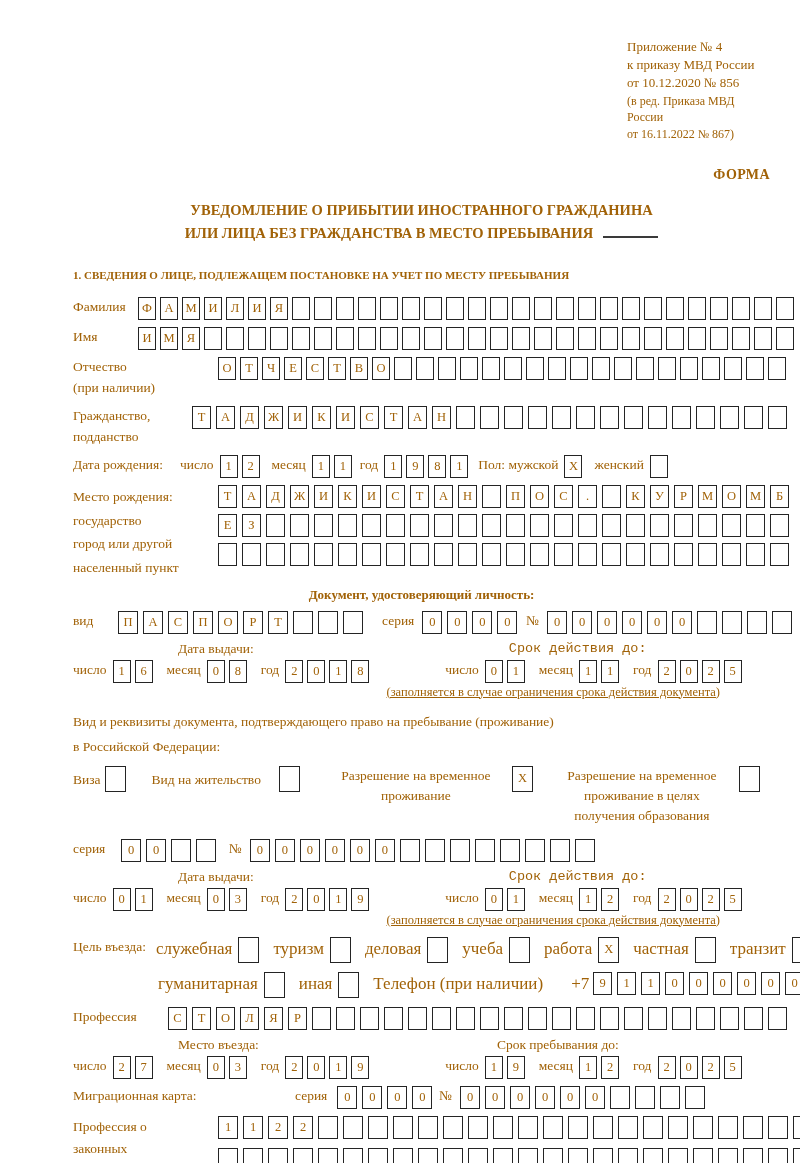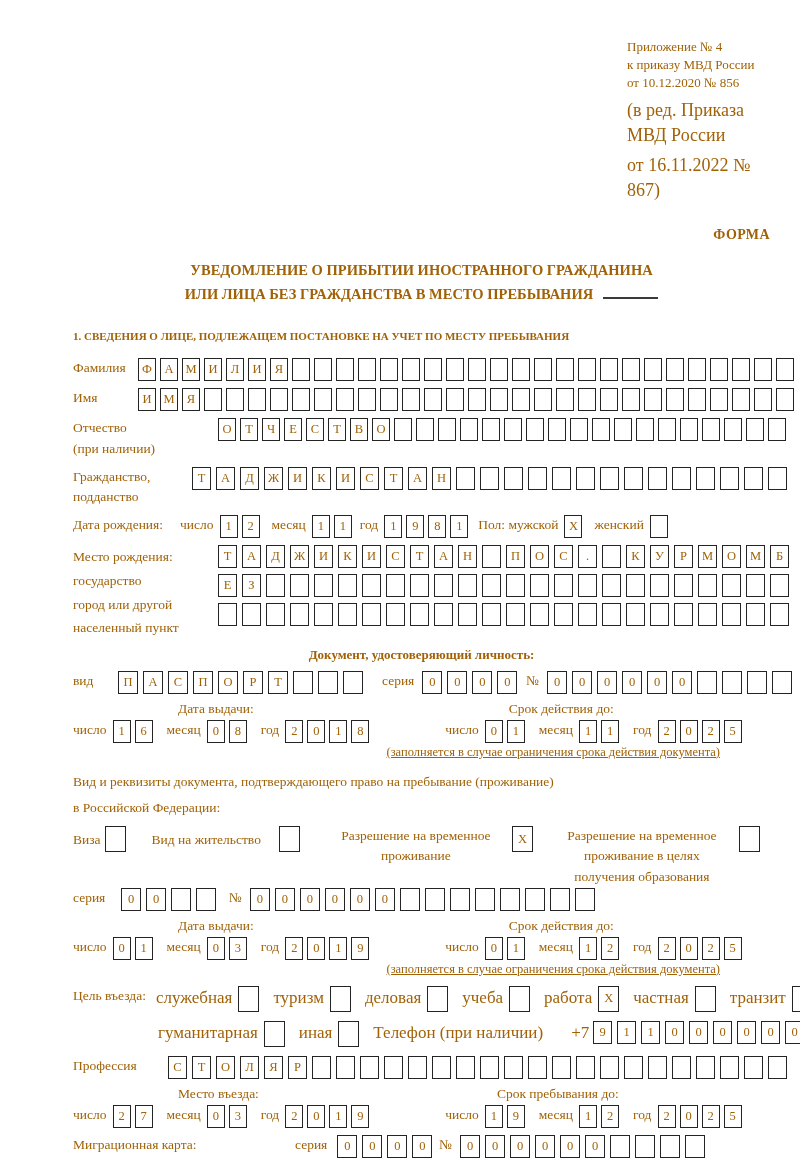--- a/index.html
+++ b/index.html
@@ -2,42 +2,42 @@
 <html><head>
 <meta charset="utf-8">
 <style>
   html,body{margin:0;padding:0;background:#e9e9e9;}
   .page{
     width:800px;height:1163px;background:#ffffff;color:#a16207;
     font-family:"Liberation Serif", "DejaVu Serif", serif;
     box-sizing:border-box;padding:38px 30px 0 73px;position:relative;overflow:hidden;
   }
   .ref{margin-left:554px;font-size:13px;line-height:1.4;}
-  .ref .sub{margin-top:5px;font-size:18px;}
+  .ref .sub{font-size:12px;}
   .forma{text-align:right;font-weight:bold;font-size:14px;margin-top:24px;letter-spacing:.4px;}
   .title{text-align:center;font-weight:bold;font-size:14.5px;margin-top:16px;line-height:1.6;}
   .uline{display:inline-block;width:55px;border-bottom:2px solid #3a3a3a;height:0.9em;margin-left:10px;}
   .sec{font-weight:bold;font-size:11px;margin-top:24px;margin-bottom:16px;}
   .row{display:flex;align-items:flex-start;margin-bottom:7px;}
   .lbl{font-size:13.5px;line-height:1.55;flex:none;}
   .w65{width:65px;} .w119{width:119px;} .w145{width:145px;} .w95{width:95px;} .w105{width:107px;} .w190{width:190px;}
   .cells{display:inline-flex;flex-wrap:nowrap;flex:none;}
   .cell{
     flex:none;width:18px;height:23px;box-sizing:border-box;border:1.6px solid #242424;
     margin-right:4px;display:inline-flex;align-items:center;justify-content:center;
     font-size:12.5px;background:#fff;
   }
   .wide .cell{width:19px;margin-right:5px;}
   .wider .cell{width:20px;margin-right:5px;}
   .chk .cell{width:21px;height:26px;}
   .dl{font-size:13.5px;margin:2px 6px 0 0;flex:none;}
   .dgroup{display:flex;align-items:flex-start;}
   .dgroup .cells{margin-right:10px;}
   .dates-head{display:flex;font-size:13.5px;margin-bottom:3px;}
-  .dh1{margin-left:105px;} .dh2{margin-left:255px;}
+  .dh1{margin-left:105px;} .dh2{margin-left:255px;font-family:Liberation Mono, monospace;}
   .dh1b{margin-left:105px;} .dh2b{margin-left:238px;}
   .note{font-size:12.5px;text-align:right;padding-right:50px;margin:1px 0 9px 0;text-decoration:underline;}
   .intro{font-size:13.5px;line-height:1.9;}
   .optwrap{font-size:13.5px;text-align:center;line-height:1.5;flex:none;}
   .stack{display:flex;flex-direction:column;}
   .stack .cells{margin-bottom:6px;} .mt6{margin-top:6px;}
   .plbl{font-size:17px;margin:2px 6px 0 10px;flex:none;}
   .plbl.first{margin-left:6px;}
   .doc-head{text-align:center;font-weight:bold;font-size:13px;margin:2px 0 8px 0;}
 </style>
@@ -402,21 +402,21 @@
           <span class="cell">2</span>
           <span class="cell">5</span>
         </span>
     </div>
   </div>
   <div class="note">(заполняется в случае ограничения срока действия документа)</div>
 
   <div class="intro">Вид и реквизиты документа, подтверждающего право на пребывание (проживание)</div>
   <div class="intro">в Российской Федерации:</div>
 
-  <div class="row" style="margin-top:6px;margin-bottom:1px">
+  <div class="row" style="margin-top:6px;margin-bottom:12px">
     <span class="optwrap" style="margin-top:4px">Виза</span>
     <span class="cells chk" style="margin-left:4px">
         <span class="cell"></span>
       </span>
     <span class="optwrap" style="margin-left:22px;margin-top:4px">Вид на жительство</span>
     <span class="cells chk" style="margin-left:18px">
         <span class="cell"></span>
       </span>
     <span class="optwrap" style="margin-left:26px;width:172px">Разрешение на временное проживание</span>
     <span class="cells chk" style="margin-left:10px">

